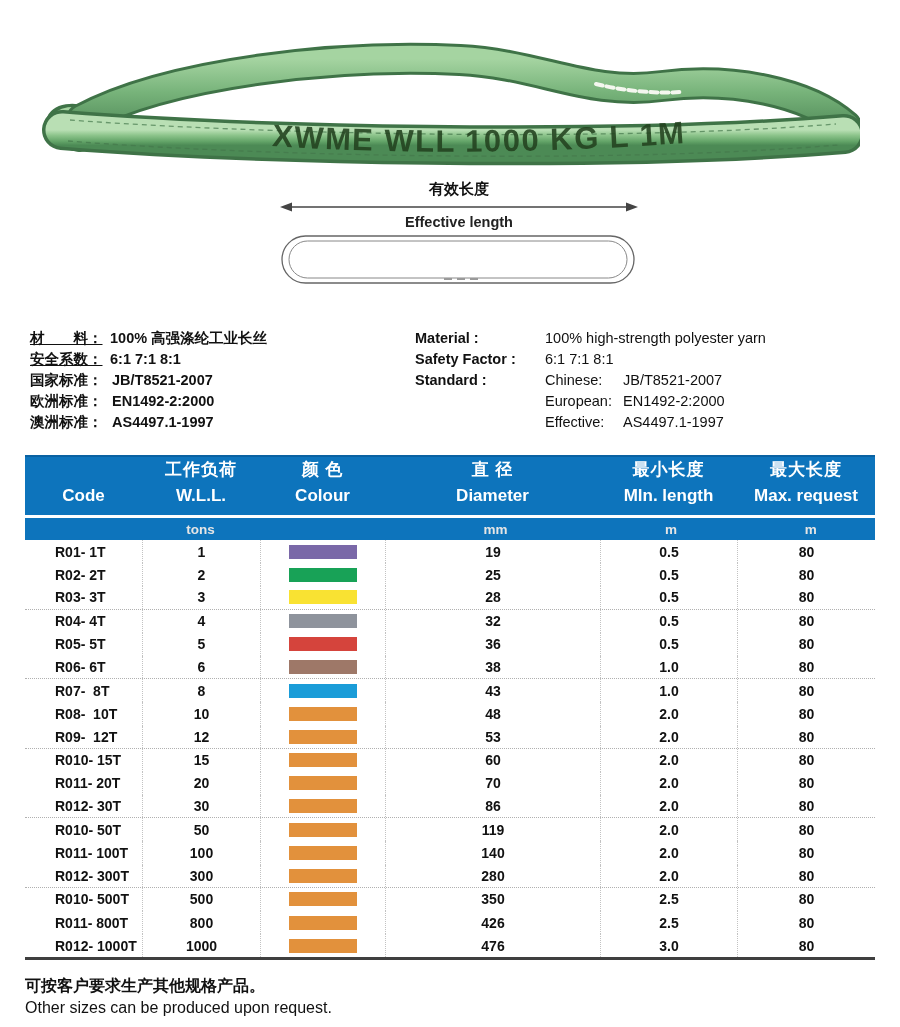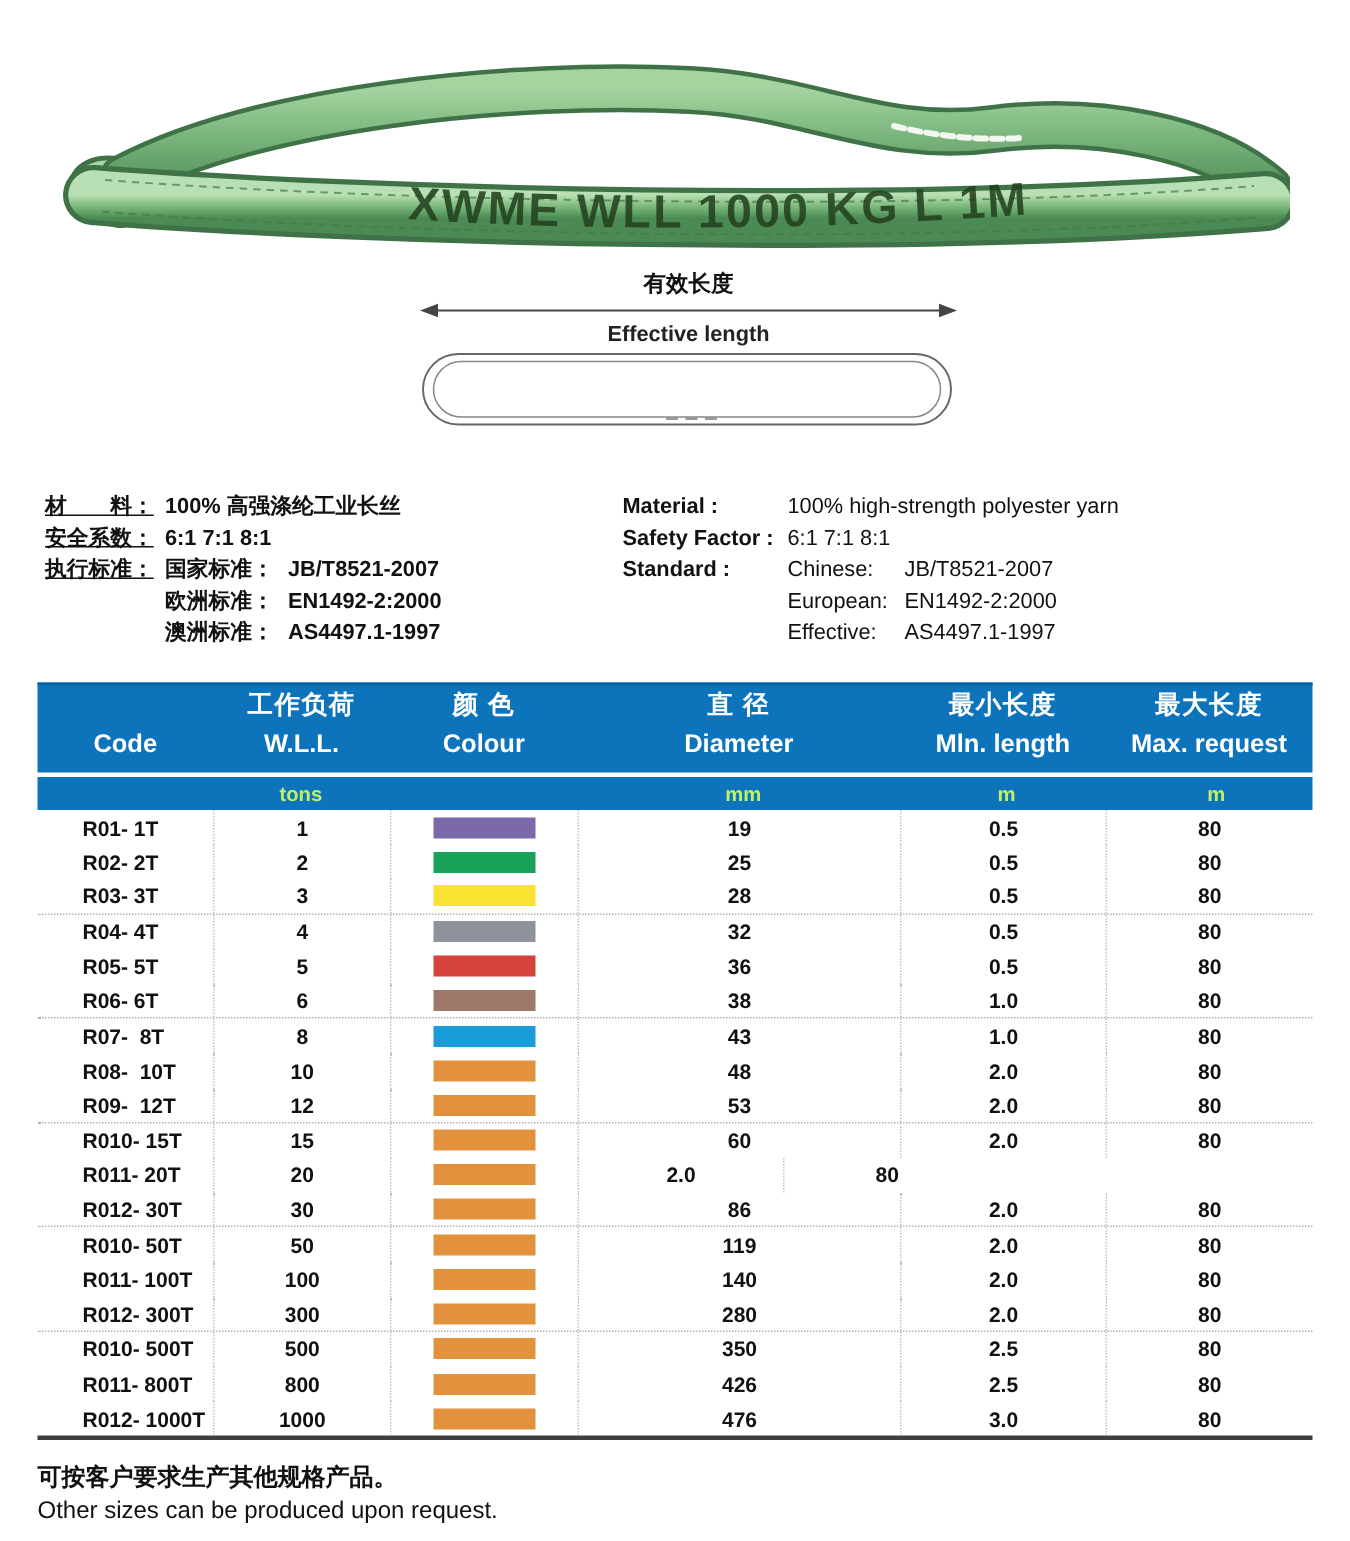--- a/index.html
+++ b/index.html
@@ -14,31 +14,31 @@
   .diagram { position:absolute; left:276px; top:178px; width:366px; height:110px; }
 
   
   .specs { position:absolute; left:30px; top:328px; width:845px; font-size:14.5px; line-height:21px; }
   .specs-cn { position:absolute; left:0; top:0; font-weight:bold; }
   .cn-row { display:flex; }
   .cn-label { width:80px; white-space:pre;text-decoration:underline; }
   .cn-sub .cn-subrow { display:flex; }
   .cn-sublabel { width:82px; white-space:pre; }
   .specs-en { position:absolute; left:385px; top:0; }
-  .en-row { display:flex; }
+  .en-row { display:flex;gap:20px; }
   .en-label { width:110px; font-weight:bold; white-space:pre; }
   .en-sub .en-subrow { display:flex; }
   .en-sublabel { width:78px; white-space:pre; }
 
   
   .spec-table { position:absolute; left:25px; top:455px; width:850px; }
   .thead { display:flex; height:60px; background:var(--header-blue,#0d74bc); border-top:2px solid #0a62a2; color:#fff; }
   .th { display:flex; flex-direction:column; justify-content:flex-end; align-items:center; padding-bottom:9px; gap:5px; font-size:17px; font-weight:bold; }
   .th .cnl { letter-spacing:1px; }
-  .units { display:flex; height:22px; background:var(--header-blue,#0d74bc); margin-top:3px; color:#bef264; font-size:13.5px; font-weight:bold;gap:12px; }
+  .units { display:flex; height:22px; background:var(--header-blue,#0d74bc); margin-top:3px; color:#e5e5e5; font-size:13.5px; font-weight:bold;gap:12px; }
   .unit { display:flex; align-items:center; justify-content:center; }
   .c1 { width:117px; } .c2 { width:118px; } .c3 { width:125px; }
   .c4 { width:215px; } .c5 { width:137px; } .c6 { width:138px; }
   .tbody { border-bottom:3px solid #3f3f3f; }
   .trow { display:flex; height:23.2px; align-items:center; font-size:14px; font-weight:bold; }
   .trow.group-end { border-bottom:1px dotted #b0b0b0; }
   .td { display:flex; align-items:center; justify-content:center; height:100%; }
   .td.code { justify-content:flex-start; padding-left:30px; white-space:pre; }
   .td.c2, .td.c3, .td.c4, .td.c5, .td.c6 { border-left:1px dotted #c2c2c2; }
   .swatch { width:68px; height:14px; }
@@ -110,21 +110,20 @@
     <div class="specs-cn">
       <div class="cn-row">
         <span class="cn-label">材　　料：</span>
         <span>100% 高强涤纶工业长丝</span>
       </div>
       <div class="cn-row">
         <span class="cn-label">安全系数：</span>
         <span>6:1 7:1 8:1</span>
       </div>
       <div class="cn-row">
-        <span class="cn-label">执行标准：</span>
         <span class="cn-sub">
           <span class="cn-subrow">
             <span class="cn-sublabel">国家标准：</span>
             <span>JB/T8521-2007</span>
           </span>
           <span class="cn-subrow">
             <span class="cn-sublabel">欧洲标准：</span>
             <span>EN1492-2:2000</span>
           </span>
           <span class="cn-subrow">
@@ -300,20 +299,21 @@
           <div class="td c4">60</div>
           <div class="td c5">2.0</div>
           <div class="td c6">80</div>
         </div>
         <div class="trow">
           <div class="td c1 code">R011- 20T</div>
           <div class="td c2">20</div>
           <div class="td c3">
             <div class="swatch" style="background: rgb(226, 145, 60);"></div>
           </div>
+          <div class="td c4">70</div>
           <div class="td c5">2.0</div>
           <div class="td c6">80</div>
         </div>
         <div class="trow group-end">
           <div class="td c1 code">R012- 30T</div>
           <div class="td c2">30</div>
           <div class="td c3">
             <div class="swatch" style="background: rgb(226, 145, 60);"></div>
           </div>
           <div class="td c4">86</div>

